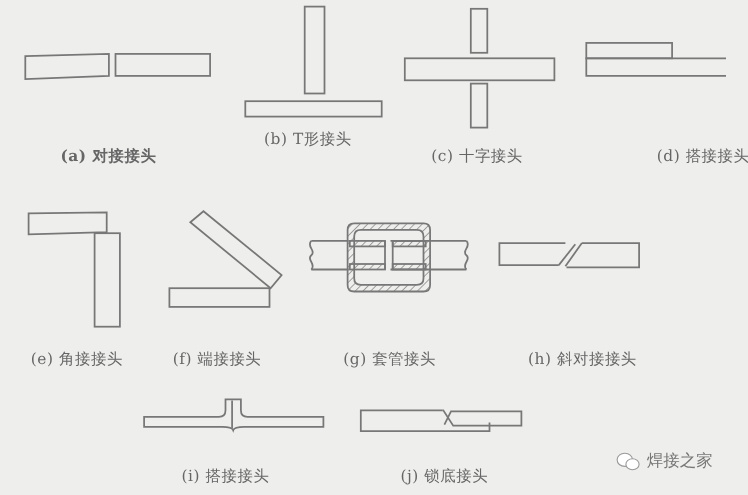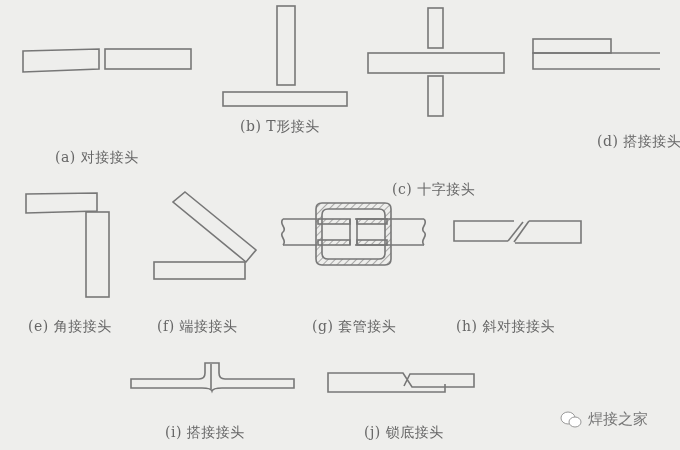--- a/index.html
+++ b/index.html
@@ -79,28 +79,28 @@
     <path d="M131,379 L199,379 Q205,379 205,373 L205,363 L219,363 L219,373 Q219,379 225,379 L294,379 L294,388 L222,388 Q213,388 212,391 Q211,388 202,388 L131,388 Z"></path>
     <line x1="211" y1="364" x2="211" y2="389"></line>
   </g>
 
   <g>
     <polyline points="402,373 328,373 328,392 445,392 445,384"></polyline>
     <polyline points="402,373 403,373 412,387 474,387 474,374 410,374 404,386"></polyline>
   </g>
 </svg>
 
-<div class="lbl" style="left:55px;top:149px;">(a) 对接接头</div>
+<div class="lbl" style="left:55px;top:133px;font-weight:bold;">(a) 对接接头</div>
 <div class="lbl" style="left:240px;top:118px;">(b) T形接头</div>
-<div class="lbl" style="left:392px;top:133px;margin-top:48px;">(c) 十字接头</div>
+<div class="lbl" style="left:392px;top:133px;">(c) 十字接头</div>
 <div class="lbl" style="left:551px;top:133px;margin-left:46px;">(d) 搭接接头</div>
 <div class="lbl" style="left:28px;top:318px;">(e) 角接接头</div>
 <div class="lbl" style="left:157px;top:318px;">(f) 端接接头</div>
 <div class="lbl" style="left:312px;top:318px;">(g) 套管接头</div>
-<div class="lbl" style="left:456px;top:318px;">(h) 斜对接接头</div>
+<div class="lbl" style="left:480px;top:318px;">(h) 斜对接接头</div>
 <div class="lbl" style="left:165px;top:424px;">(i) 搭接接头</div>
 <div class="lbl" style="left:364px;top:424px;text-align:center;">(j) 锁底接头</div>
 
 <div class="wm">
   <svg width="22" height="18" viewBox="0 0 22 18" style="position:static">
     <ellipse cx="8" cy="7" rx="7" ry="6" fill="#fff" stroke="#999" stroke-width="1"></ellipse>
     <ellipse cx="15" cy="11" rx="6" ry="5" fill="#fff" stroke="#999" stroke-width="1"></ellipse>
   </svg>
   <span>焊接之家</span>
 </div>

